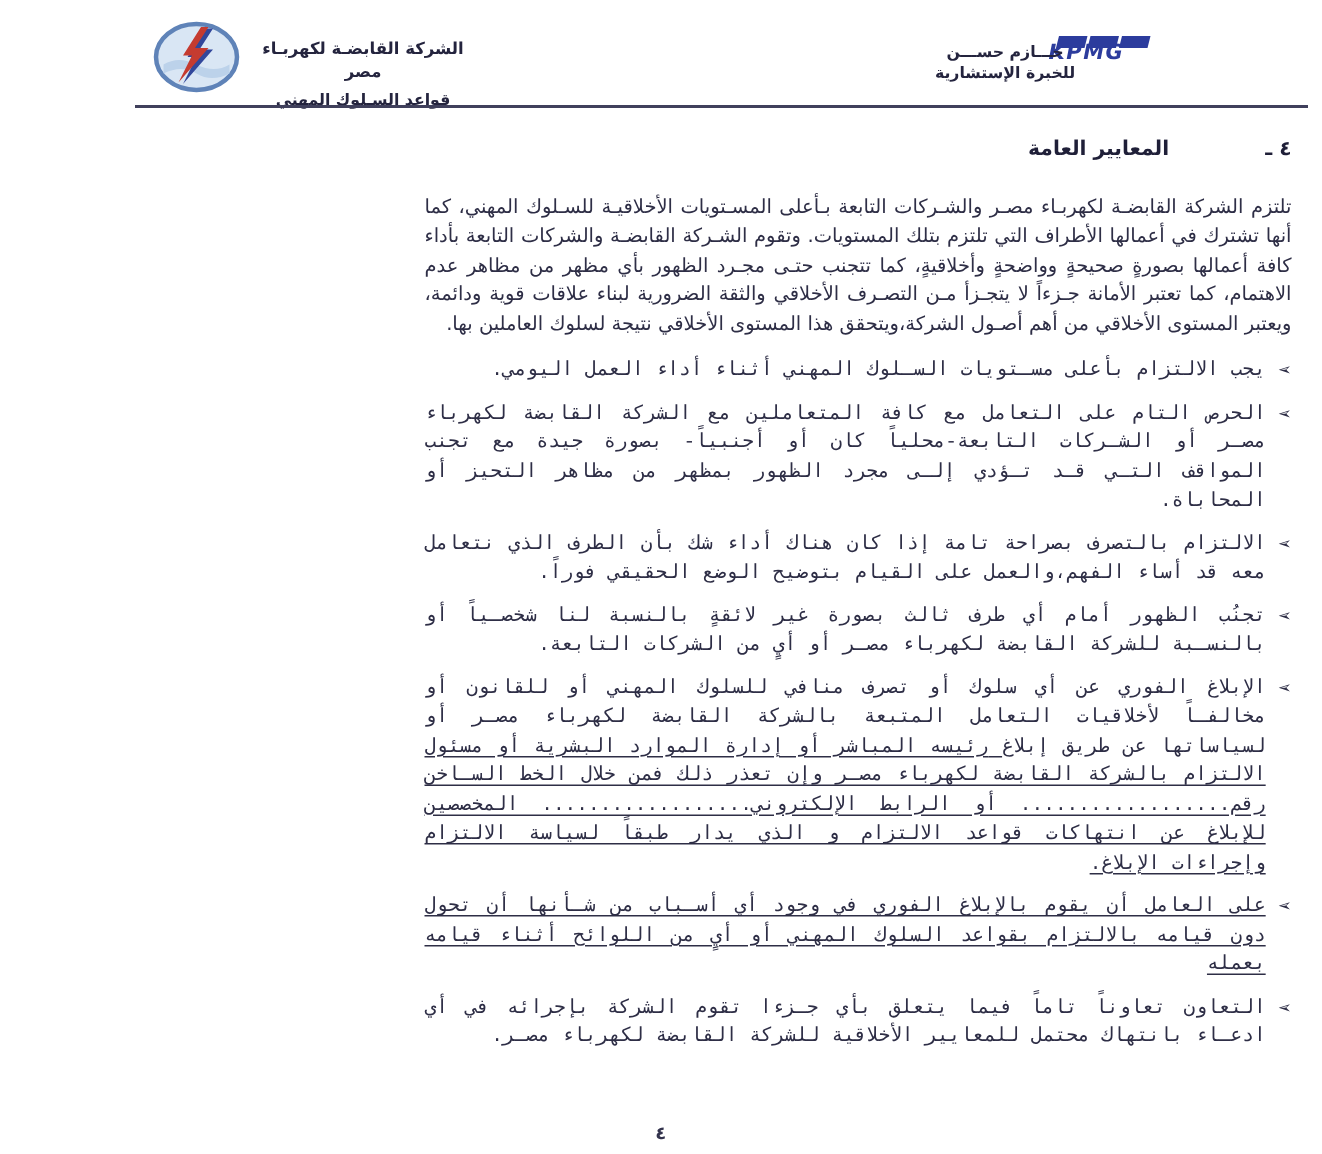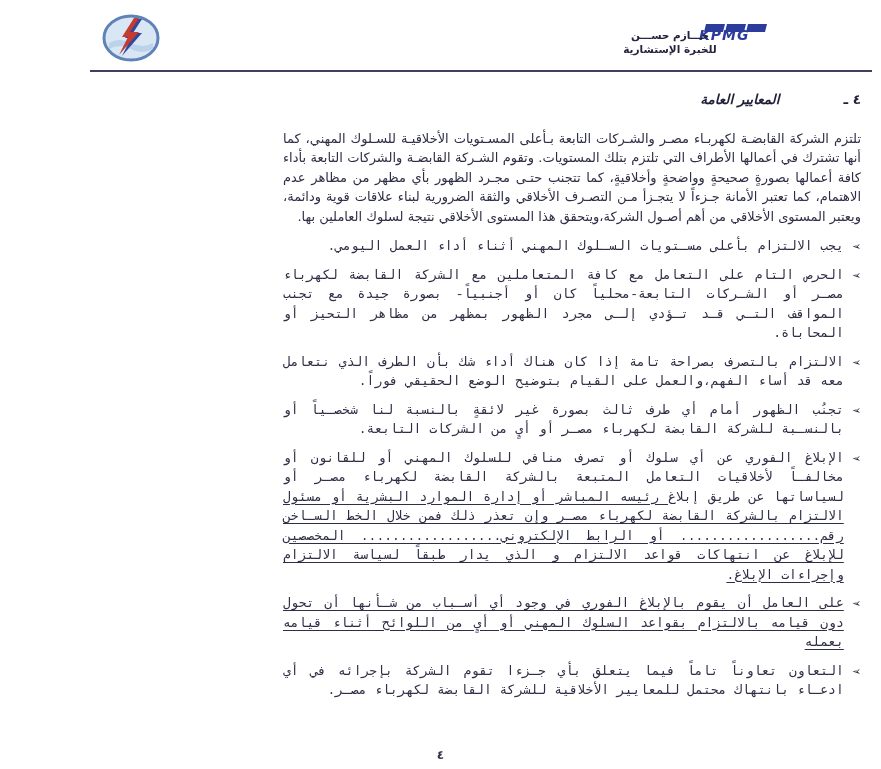--- a/index.html
+++ b/index.html
@@ -29,21 +29,21 @@
     font-weight:bold;font-size:10.5px;line-height:14px;color:#24243e;
   }
   .header-rule{position:absolute;left:90px;top:70px;width:782px;height:2px;background:#40405c;}
 
   
   .content{
     position:absolute;left:283px;top:90px;width:578px;direction:rtl;
     font-size:13px;line-height:19.5px;text-align:justify;color:#2e2e46;
   }
   .section-head{display:flex;font-weight:bold;font-size:13.5px;color:#1f1f38;}
-  .section-head .sec-title{margin-right:64px;font-style:italic;}
+  .section-head .sec-title{margin-right:64px;}
   .intro{margin-top:19px;}
   .subhead{
     margin-top:15px;font-weight:bold;text-align:right;color:#1f1f38;
     text-decoration:underline;text-underline-offset:3px;
   }
   .bullets{margin-top:11px;}
   .bullet{display:flex;gap:8px;margin-bottom:9px;}
   .marker{
     flex:0 0 auto;display:inline-block;transform:scaleX(-1);
     font-size:11px;line-height:19.5px;color:#2e2e46;
@@ -65,20 +65,24 @@
 
   <div class="emblem">
     <svg viewBox="0 0 60 50" width="60" height="50">
       <ellipse cx="30" cy="25" rx="27" ry="22" fill="#d9e6f4" stroke="#5f83b8" stroke-width="3"></ellipse>
       <path d="M8 30 Q18 24 30 30 T52 30 L52 36 Q40 42 30 36 T8 36 Z" fill="#bcd2ea"></path>
       <polygon points="36,6 24,25 30,25 21,43 41,20 32,20 41,6" fill="#31479b"></polygon>
       <polygon points="33,5 21,24 27,24 18,42 38,19 29,19 38,5" fill="#c53b30"></polygon>
     </svg>
   </div>
 
+  <div class="org-block">
+    <div>الشركة القابضـة لكهربـاء مصر</div>
+    <div class="doc-title">قواعد السـلوك المهني</div>
+  </div>
 
   <div class="kpmg-logo">
     <div class="kpmg-blocks">
         <i></i>
         <i></i>
         <i></i>
       </div>
     <div class="kpmg-text">KPMG</div>
   </div>
 

